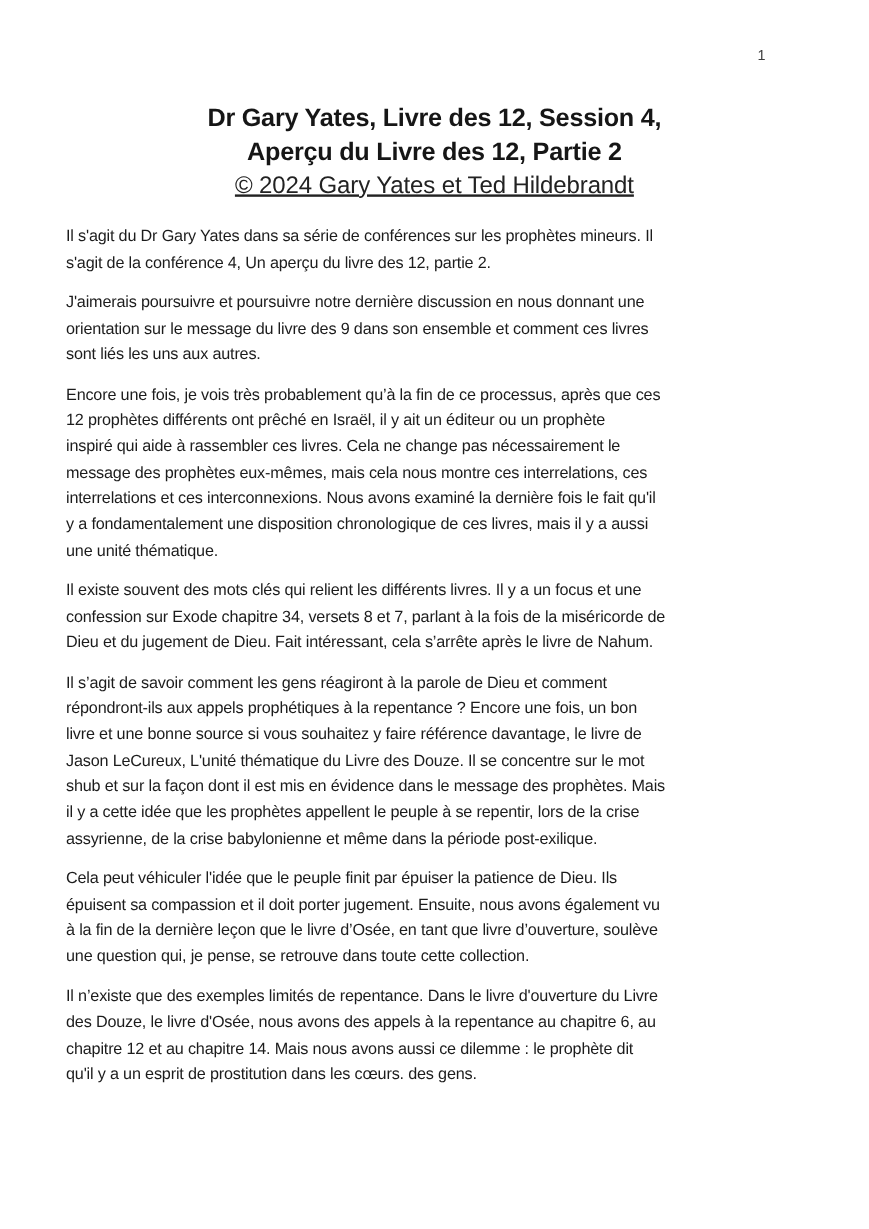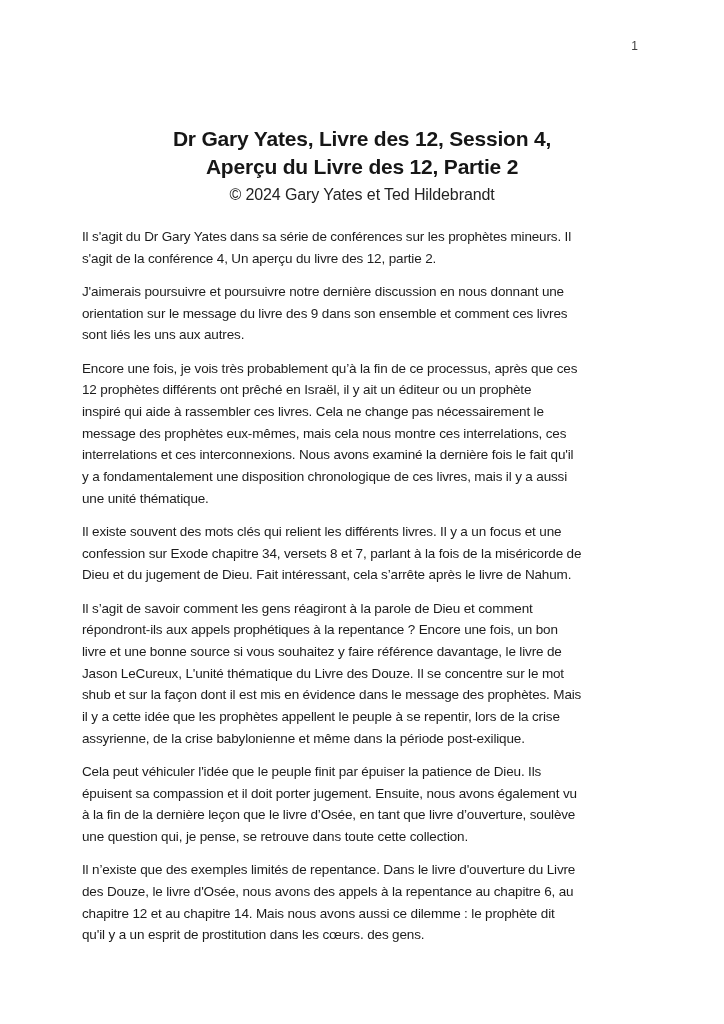--- a/index.html
+++ b/index.html
@@ -19,38 +19,38 @@
   .page-number {
     position: absolute;
     top: 39px;
     right: 86px;
     font-size: 12px;
     color: #3d3d3d;
   }
   .title-block {
     padding-top: 85px;
     text-align: center;
-    margin-top: 40px;
   }
   .title-line {
     font-size: 21px;
     font-weight: bold;
     line-height: 28px;
     letter-spacing: -0.2px;
     color: #161616;
   }
   .copyright-line {
-    font-size: 16px;
+    font-size: 20px;
     line-height: 22px;
     margin-top: 3px;
     letter-spacing: -0.1px;
     color: #222222;
+    text-decoration: underline;
   }
   .body-text {
-    margin: 20px 0 0 82px;
+    margin: 20px 0 0 55px;
     width: 615px;
     font-size: 13.5px;
     letter-spacing: -0.15px;
   }
   .body-text p {
     margin: 0 0 11.5px 0;
     line-height: 21.7px;
     white-space: pre-line;
   }
 </style>

